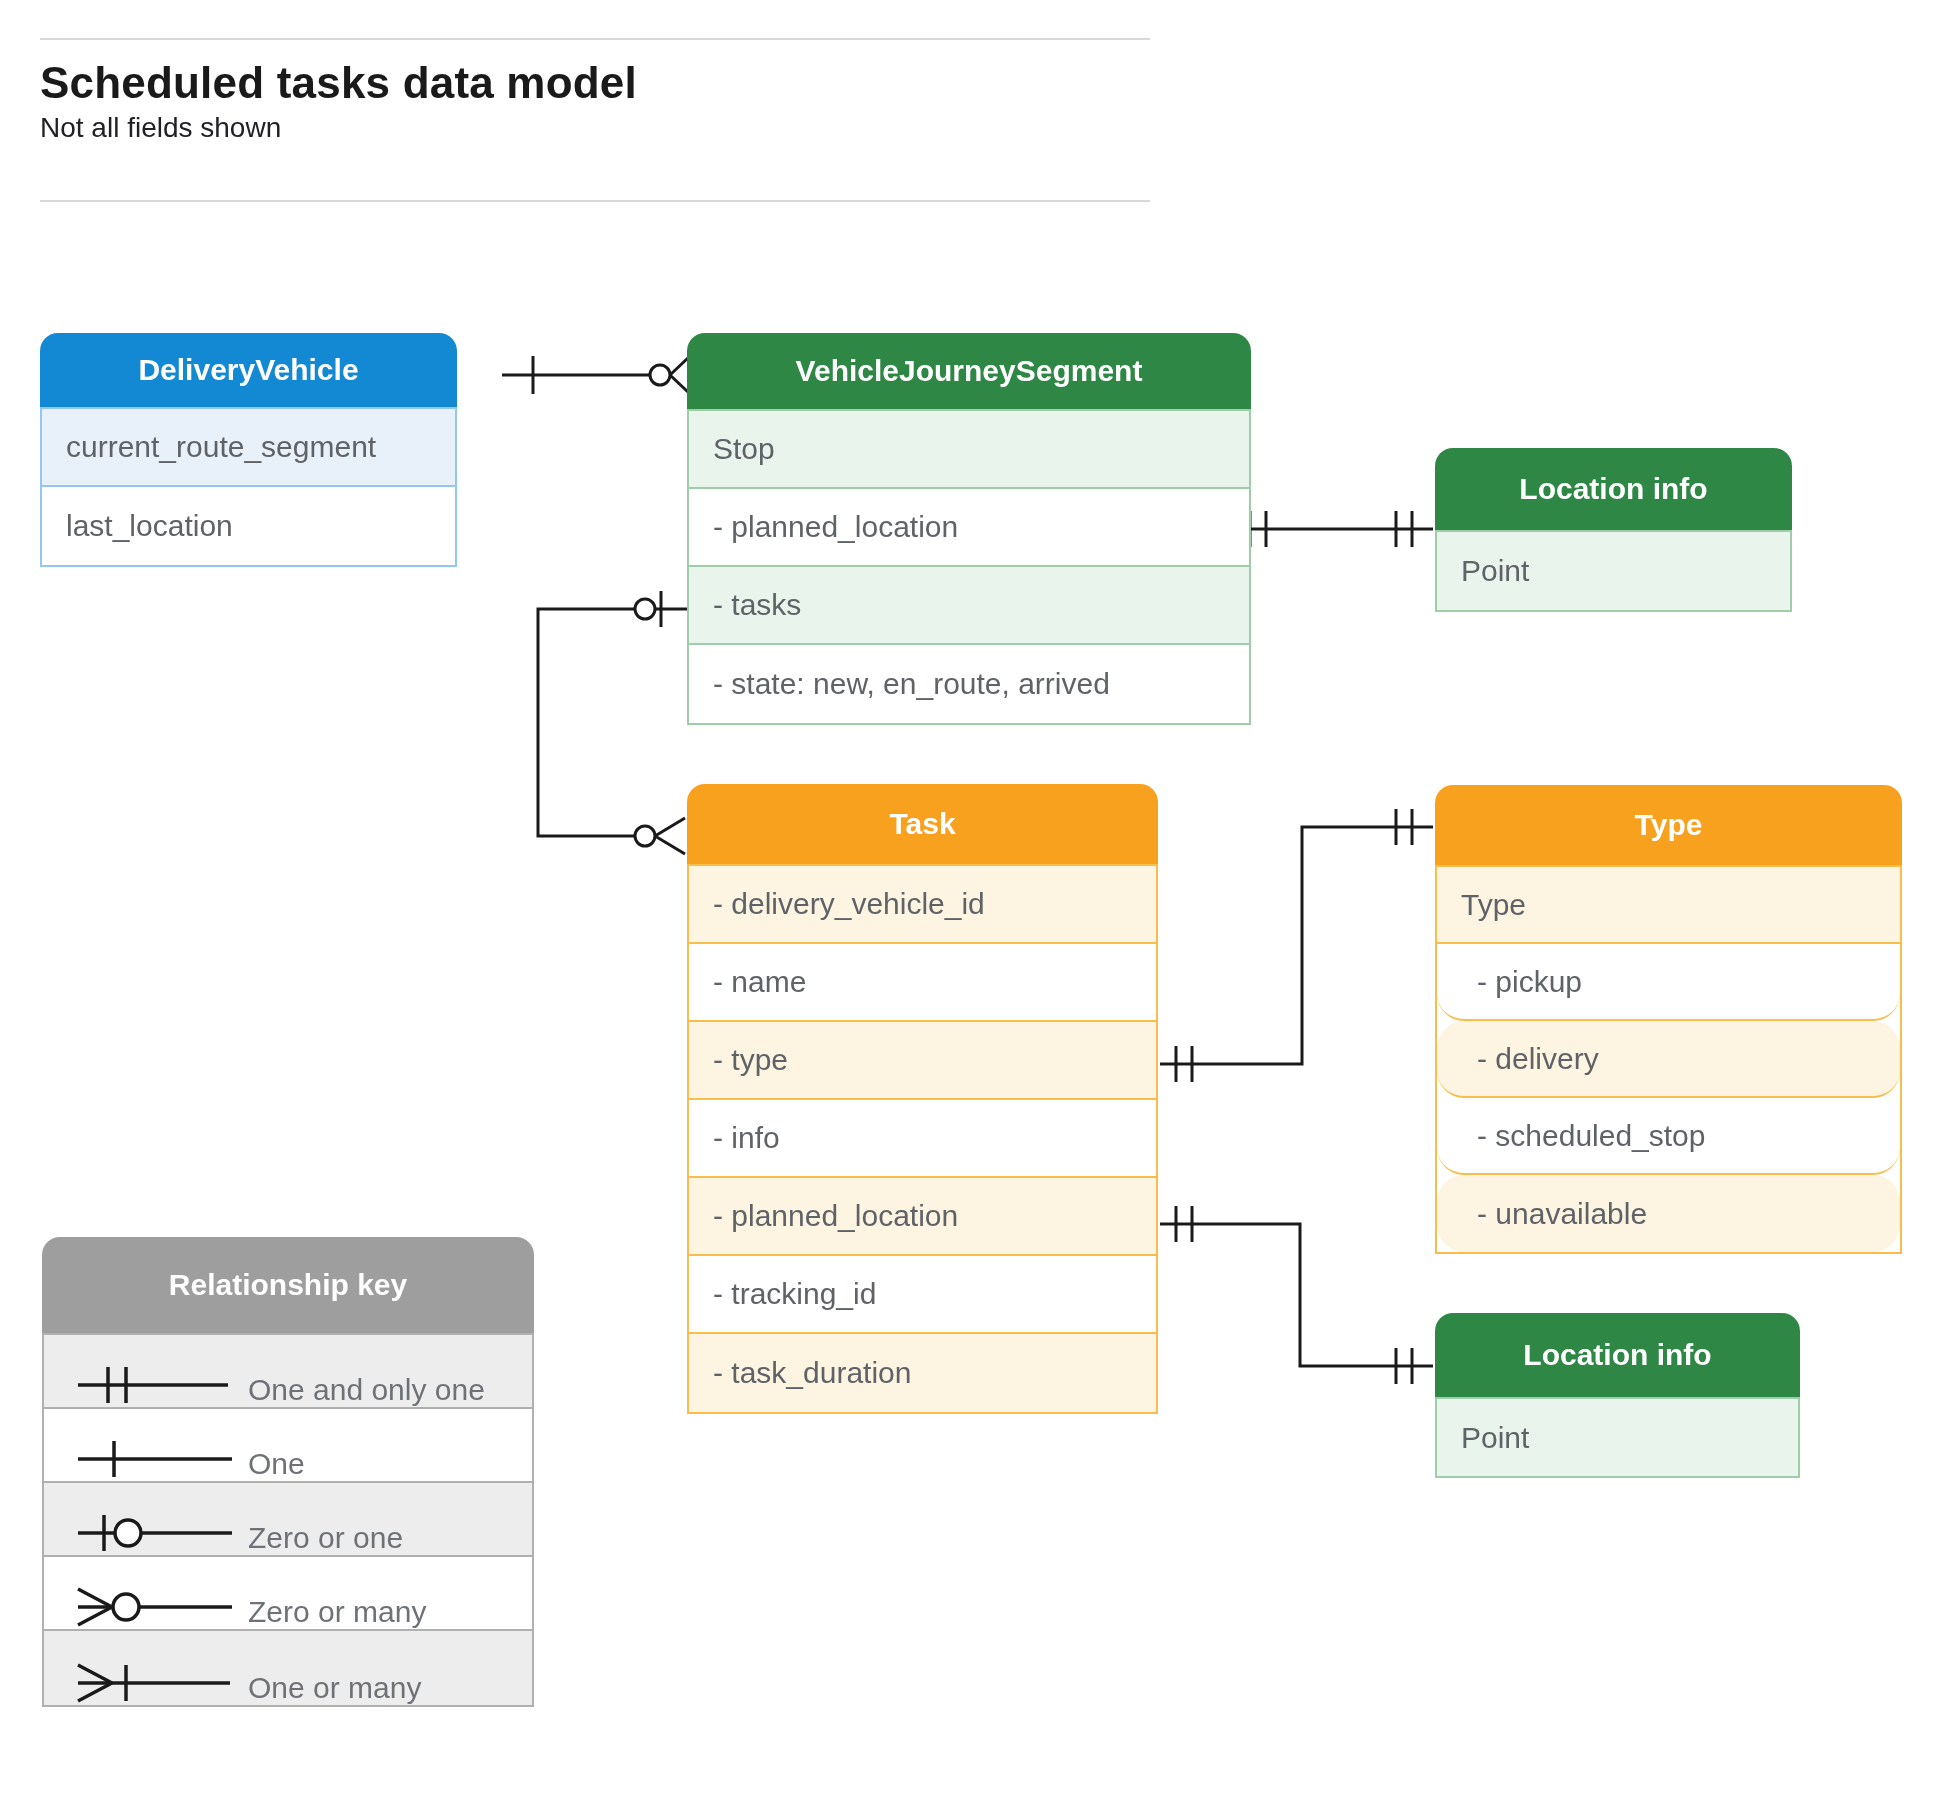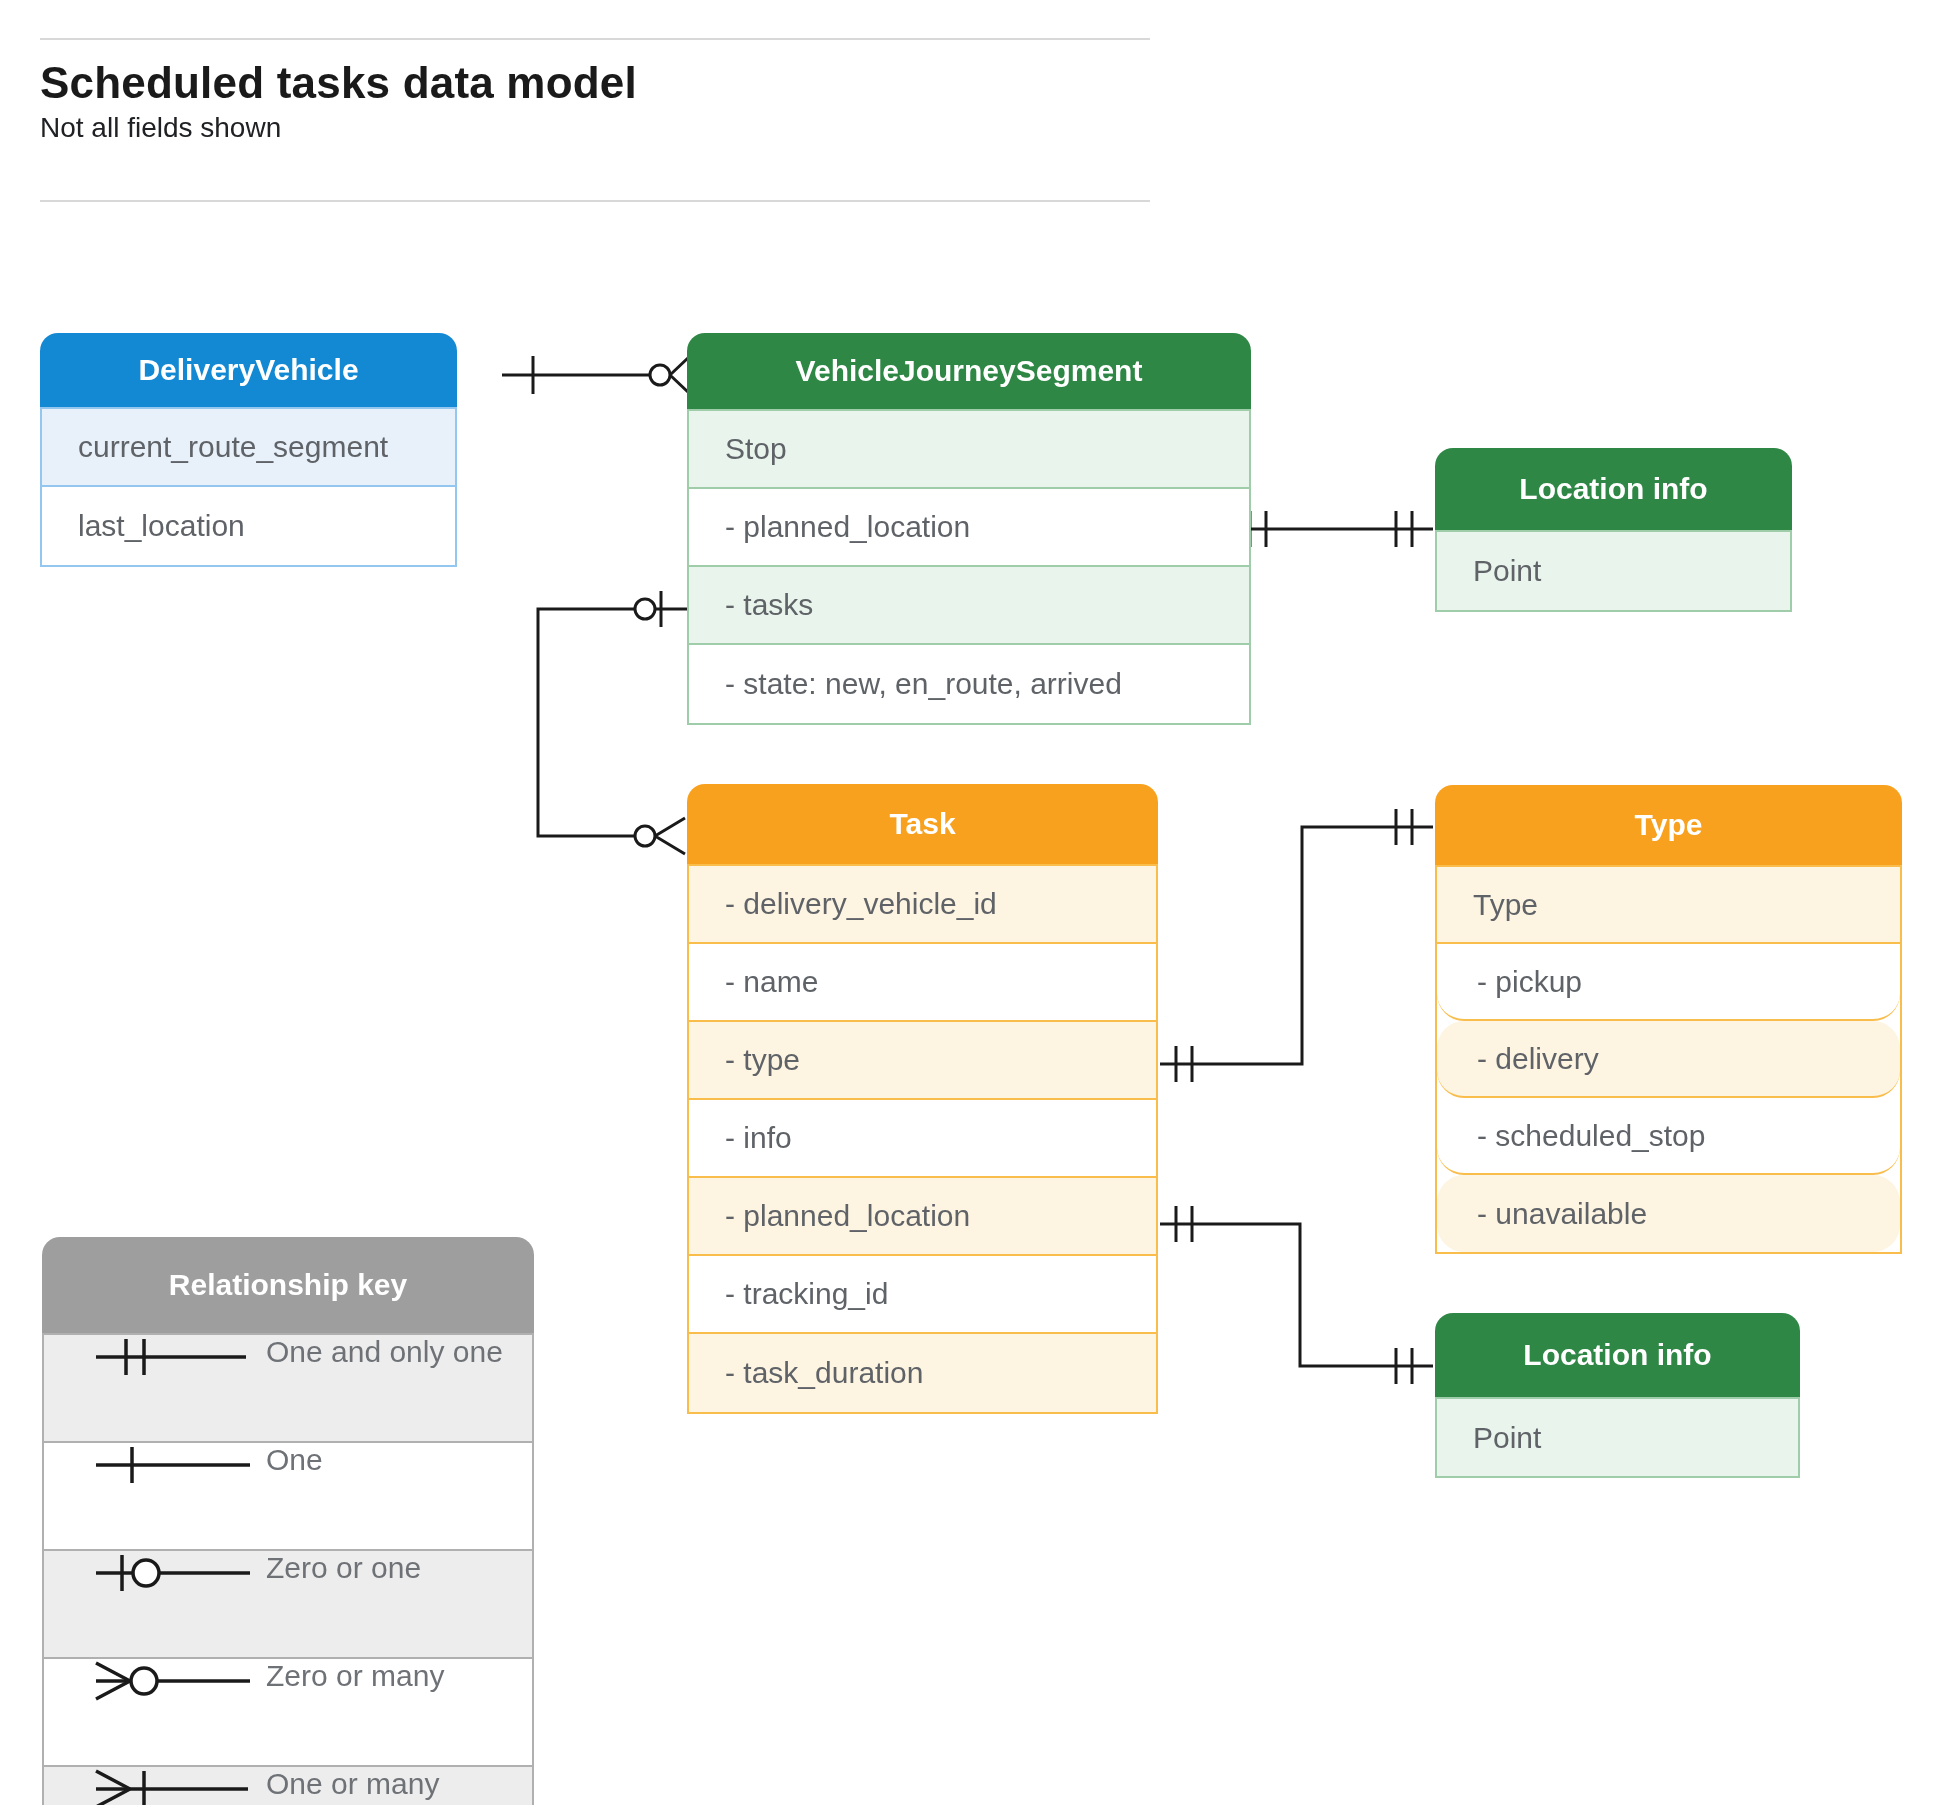--- a/index.html
+++ b/index.html
@@ -12,21 +12,21 @@
 
   #page-title{position:absolute;left:40px;top:58px;font-size:44px;font-weight:700;color:#1a1a1a;letter-spacing:0.2px;text-align:center;}
   #page-subtitle{position:absolute;left:40px;top:112px;font-size:28px;font-weight:400;color:#202124;}
 
   .entity{position:absolute;}
   .entity-header{display:flex;align-items:center;justify-content:center;
     border-top-left-radius:18px;border-top-right-radius:18px;
     color:#ffffff;font-weight:700;font-size:30px;}
   .entity-body{background:#fff;}
   .entity-row{display:flex;align-items:center;font-size:30px;color:#5f6368;
-    padding-left:36px;box-sizing:border-box;}
+    padding-left:24px;box-sizing:border-box;}
 
   
   #ent-dv{left:40px;top:333px;width:417px;}
   #ent-dv .entity-header{height:74px;background:#1389d3;}
   #ent-dv .entity-body{border:2px solid #93c7f0;}
   #ent-dv .entity-row{height:78px;border-bottom:2px solid #93c7f0;}
   #ent-dv .entity-row:last-child{border-bottom:none;}
   .row-blue{background:#e8f1fa;}
 
   
@@ -62,22 +62,22 @@
   
   #ent-li-bot{left:1435px;top:1313px;width:365px;}
   #ent-li-bot .entity-header{height:84px;background:#2e8745;}
   #ent-li-bot .entity-body{border:2px solid #9fcdaa;}
   #ent-li-bot .entity-row{height:77px;}
 
   
   #legend{left:42px;top:1237px;width:492px;}
   #legend .entity-header{height:96px;background:#9e9e9e;}
   #legend .entity-body{border:2px solid #b0b0b0;}
-  .legend-row{display:flex;align-items:flex-start;height:108px;border-bottom:2px solid #b0b0b0;
-    padding-left:38px;box-sizing:border-box;}
+  .legend-row{display:flex;align-items:flex-end;height:74px;border-bottom:2px solid #b0b0b0;
+    padding-left:20px;box-sizing:border-box;}
   .legend-row:last-child{border-bottom:none;}
   .row-gray{background:#ededed;}
   .legend-label{font-size:30px;color:#6e7276;margin-left:4px;}
 
   #connectors{position:absolute;left:0;top:0;pointer-events:none;}
 </style>
 </head>
 <body>
 
 <div id="page">

